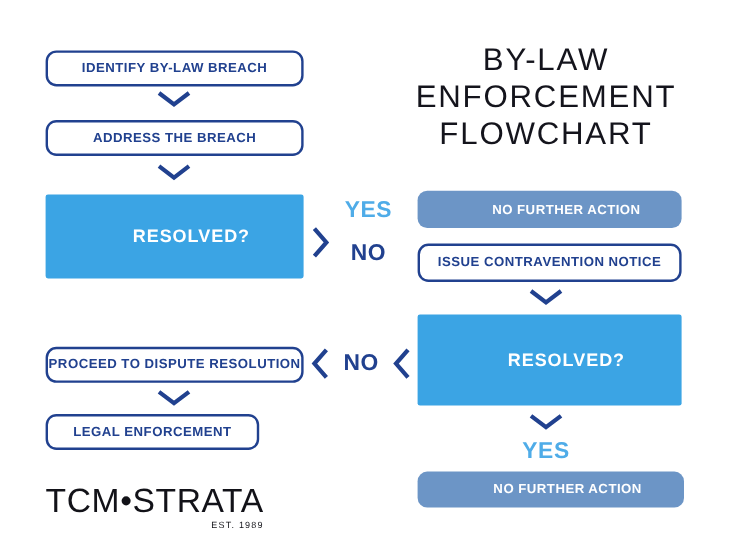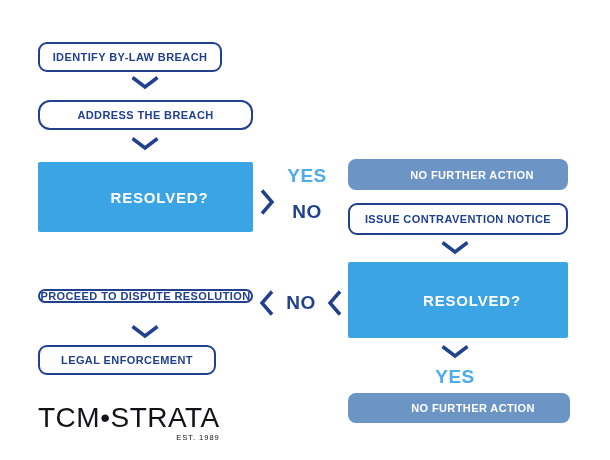--- a/index.html
+++ b/index.html
@@ -14,50 +14,55 @@
   .fbox{position:absolute;display:flex;align-items:center;justify-content:center;color:#ffffff;
         font-weight:bold;box-sizing:border-box;padding-left:28px;}
   .blue{background:var(--blue);font-size:15px;letter-spacing:.8px;border-radius:2px;}
   .steel{background:var(--steel);font-size:11px;letter-spacing:.4px;border-radius:8px;}
   .lbl{position:absolute;font-weight:bold;font-size:19px;letter-spacing:.5px;text-align:center;}
   .yes{color:var(--lightblue);} .no{color:var(--navy);}
   .chev{position:absolute;color:var(--navy);line-height:0;}
   #title{position:absolute;left:330px;top:34px;width:250px;text-align:center;
          font-size:26px;line-height:31px;letter-spacing:1.5px;color:var(--ink);font-weight:normal;}
   #title span{display:block;}
-  #b-identify{left:38px;top:42px;width:184px;height:30px;}
+  #b-identify{left:38px;top:42px;width:215px;height:30px;}
   #cd1{left:130px;top:75px;}
-  #b-address{left:38px;top:100px;width:215px;height:30px;border-radius:12px;}
+  #b-address{left:38px;top:100px;width:215px;height:30px;}
   #cd2{left:130px;top:136px;}
   #b-res1{left:38px;top:162px;width:215px;height:70px;}
   #cr1{left:259px;top:188px;}
   #yes1{left:281px;top:165px;width:52px;}
   #no1{left:281px;top:201px;width:52px;}
   #b-nfa1{left:348px;top:159px;width:220px;height:31px;}
   #b-issue{left:348px;top:203px;width:220px;height:32px;}
   #cd3{left:440px;top:240px;}
   #b-res2{left:348px;top:262px;width:220px;height:76px;}
   #cl1{left:327px;top:289px;}
   #no2{left:275px;top:292px;width:52px;}
   #cl2{left:259px;top:289px;}
-  #b-proceed{left:38px;top:289px;width:215px;height:14px;}
+  #b-proceed{left:38px;top:289px;width:215px;height:30px;}
   #cd5{left:130px;top:324px;}
   #b-legal{left:38px;top:345px;width:178px;height:30px;}
   #cd4{left:440px;top:344px;}
   #yes2{left:429px;top:366px;width:52px;}
   #b-nfa2{left:348px;top:393px;width:222px;height:30px;}
   #logo{position:absolute;left:38px;top:402px;color:#121218;}
   #logo .name{font-size:28px;letter-spacing:.5px;white-space:nowrap;}
   #logo .est{display:block;text-align:right;font-size:7.5px;letter-spacing:1px;margin-top:-1px;}
 </style>
 </head>
 <body>
 
 <div class="canvas">
 
+  <div id="title">
+    <span>BY-LAW</span>
+    <span>ENFORCEMENT</span>
+    <span>FLOWCHART</span>
+  </div>
 
   <div class="obox" id="b-identify">IDENTIFY BY-LAW BREACH</div>
 
   <div class="chev" id="cd1">
     <svg width="30" height="15" viewBox="0 0 30 15">
         <polyline points="2.5,2.5 15,12 27.5,2.5" fill="none" stroke="currentColor" stroke-width="3.5"></polyline>
       </svg>
   </div>
 
   <div class="obox" id="b-address">ADDRESS THE BREACH</div>

